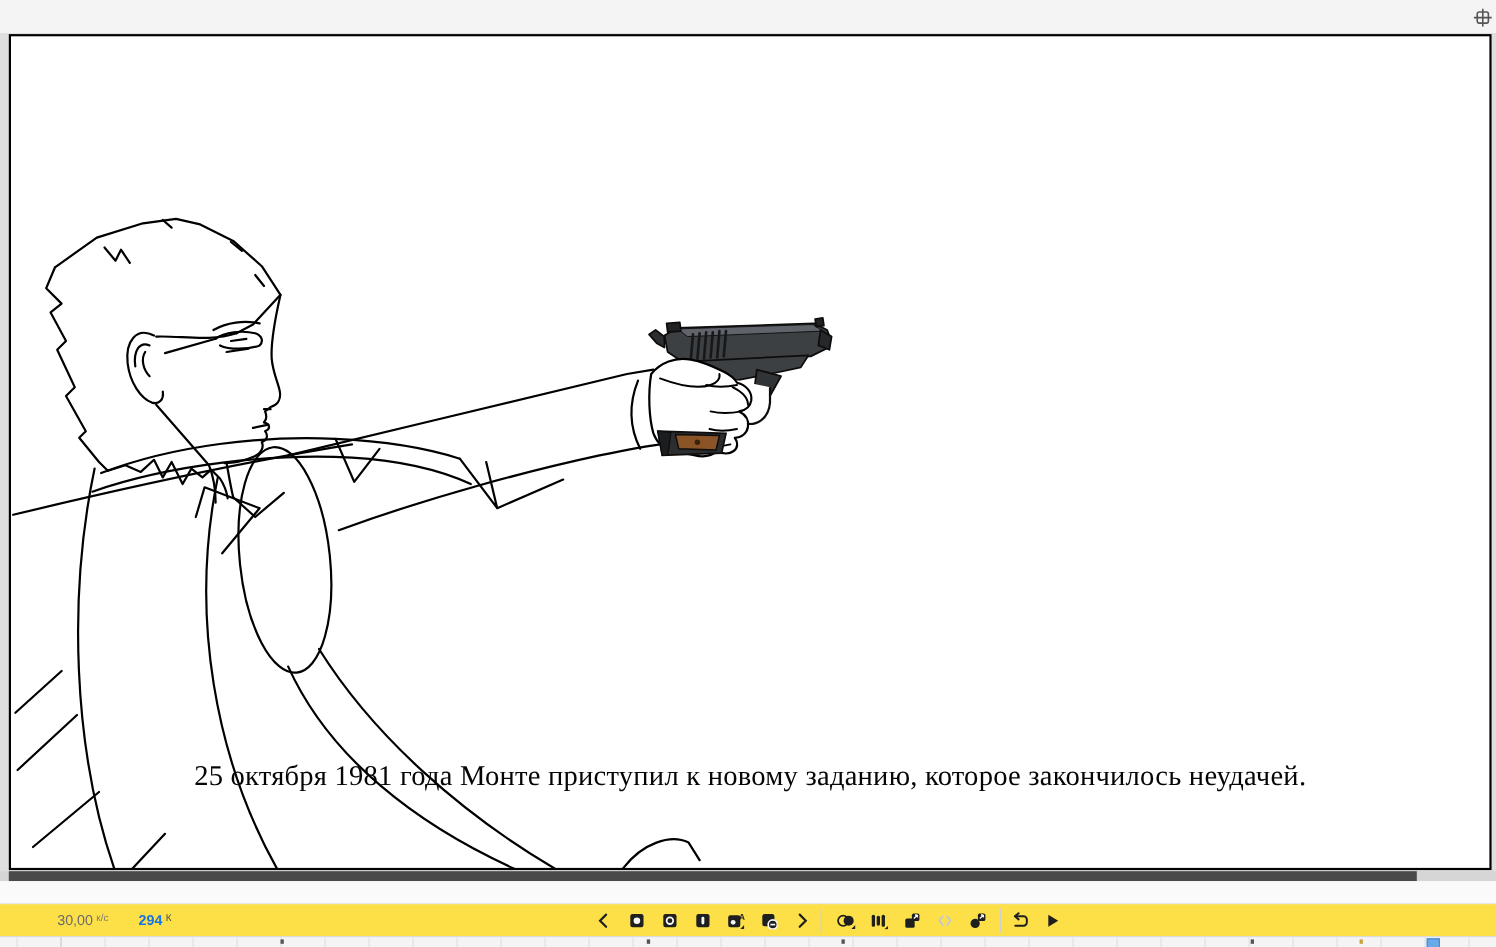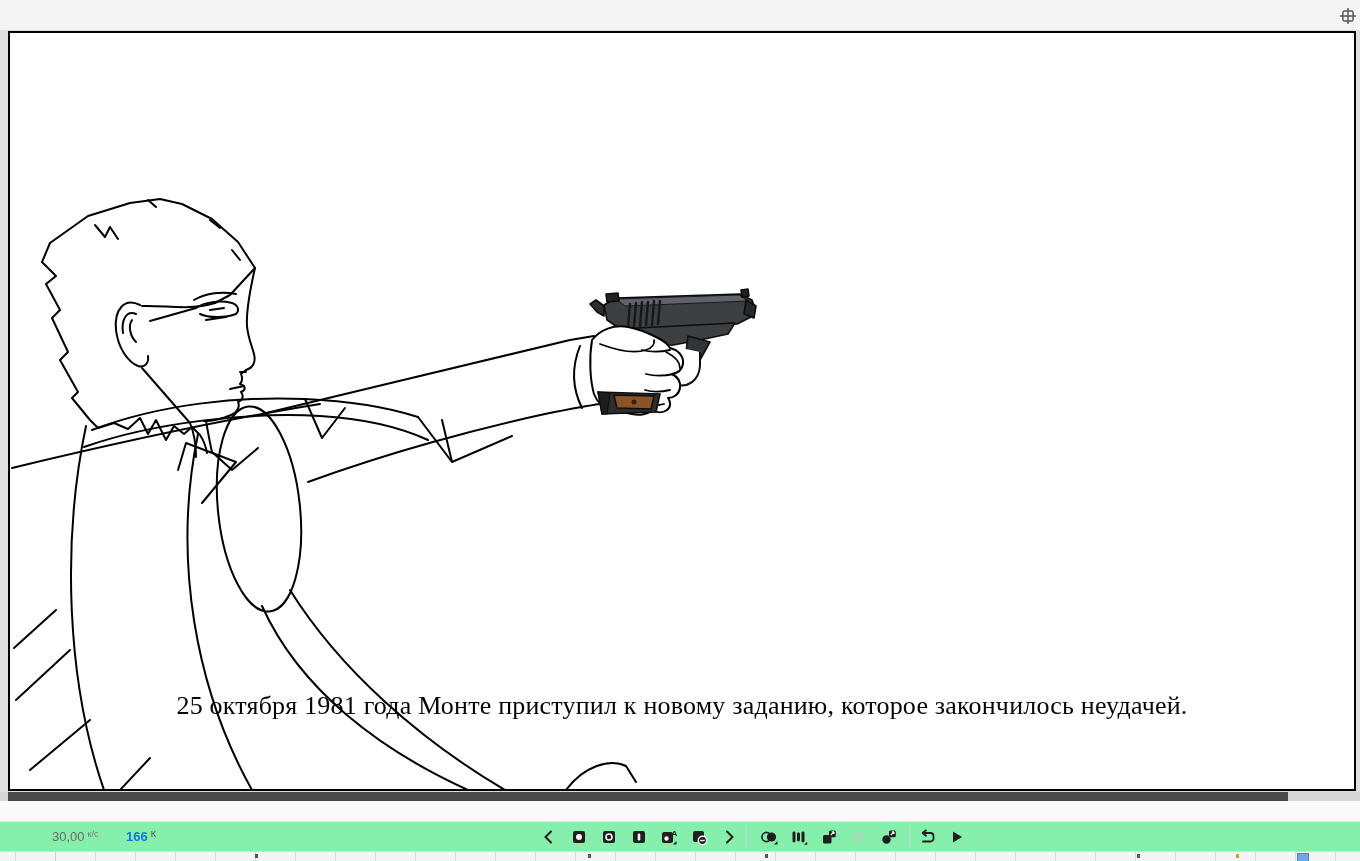--- a/index.html
+++ b/index.html
@@ -22,21 +22,21 @@
     font-family:"Liberation Serif",serif;font-size:26px;color:#050505;
     letter-spacing:.2px;white-space:nowrap;
   }
   .art{position:absolute;left:0;top:0;width:1344px;height:756px;pointer-events:none;}
   
   .hscroll{position:absolute;left:0;top:792px;width:1360px;height:9px;background:#d6d6d6;}
   .hscroll .thumb{position:absolute;left:8px;top:0;width:1280px;height:9px;background:#4a4a4a;}
   
   .gap-strip{position:absolute;left:0;top:801px;width:1360px;height:21px;background:#fafafa;border-bottom:1px solid #e4e4e4;box-sizing:border-box;}
   
-  .controls{position:absolute;left:0;top:822px;width:1360px;height:29px;background:#86efac;}
+  .controls{position:absolute;left:0;top:822px;width:1360px;height:29px;background:#fde047;}
   .status{position:absolute;top:0;height:29px;line-height:29px;font-size:13px;color:#6b6b6b;}
   .status .sup{font-size:9px;position:relative;top:-4px;margin-left:3px;color:#7a7a7a;}
   .status-fps{left:52px;}
   .status-frame{left:126px;color:#1473e6;font-weight:bold;}
   .status-frame .sup{color:#4a4a4a;font-weight:normal;}
   .btns{position:absolute;left:534px;top:0;height:29px;display:flex;align-items:center;}
   .tbtn{width:30px;height:24px;display:flex;align-items:center;justify-content:center;cursor:pointer;background:none;border:0;padding:0;}
   .vdiv{width:1px;height:22px;background:#d0d0d0;margin:0 2px;}
   .sp5{width:5px;} .sp3{width:3px;}
   
@@ -154,21 +154,21 @@
 </div>
 
 <div class="hscroll">
   <div class="thumb"></div>
 </div>
 
 <div class="gap-strip"></div>
 
 <div class="controls">
   <div class="status status-fps"><span>30,00</span><span class="sup">к/с</span></div>
-  <div class="status status-frame"><span>166</span><span class="sup">К</span></div>
+  <div class="status status-frame"><span>294</span><span class="sup">К</span></div>
 
   <div class="btns">
     <button class="tbtn" title="">
       <svg width="16" height="16" viewBox="0 0 16 16">
           <path d="M10 2.5 L4.5 8 L10 13.5" stroke="#1f1f1f" stroke-width="2" fill="none" stroke-linecap="round"></path>
         </svg>
     </button>
     <button class="tbtn">
       <svg width="16" height="16" viewBox="0 0 16 16">
           <rect x="2" y="2" width="12" height="12" rx="2" fill="#1f1f1f"></rect>

